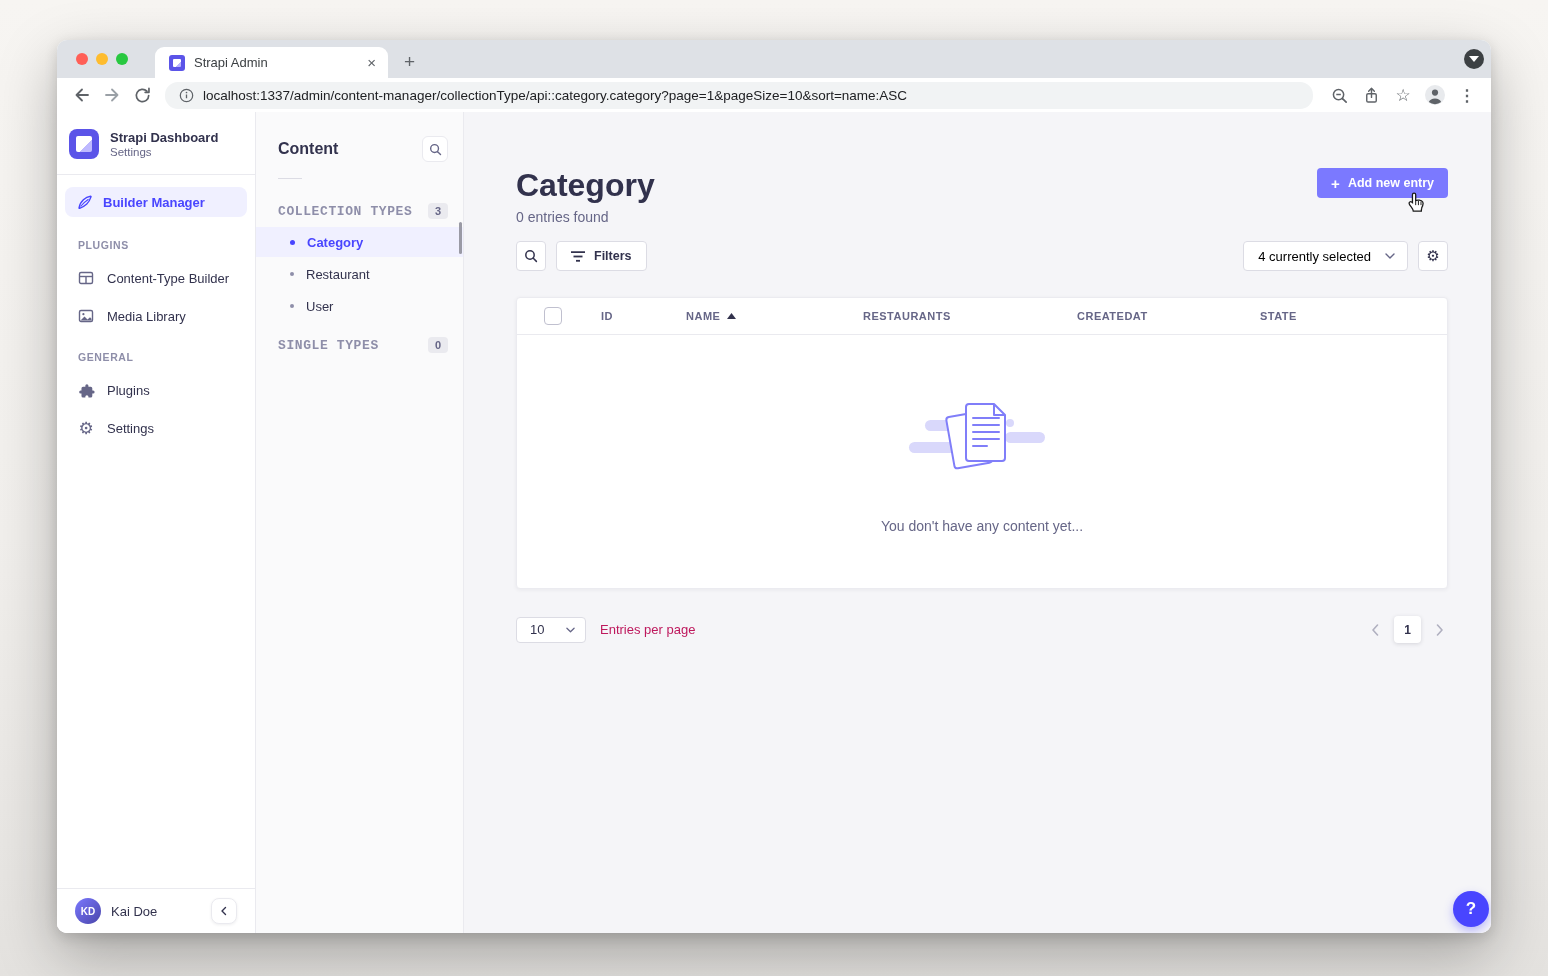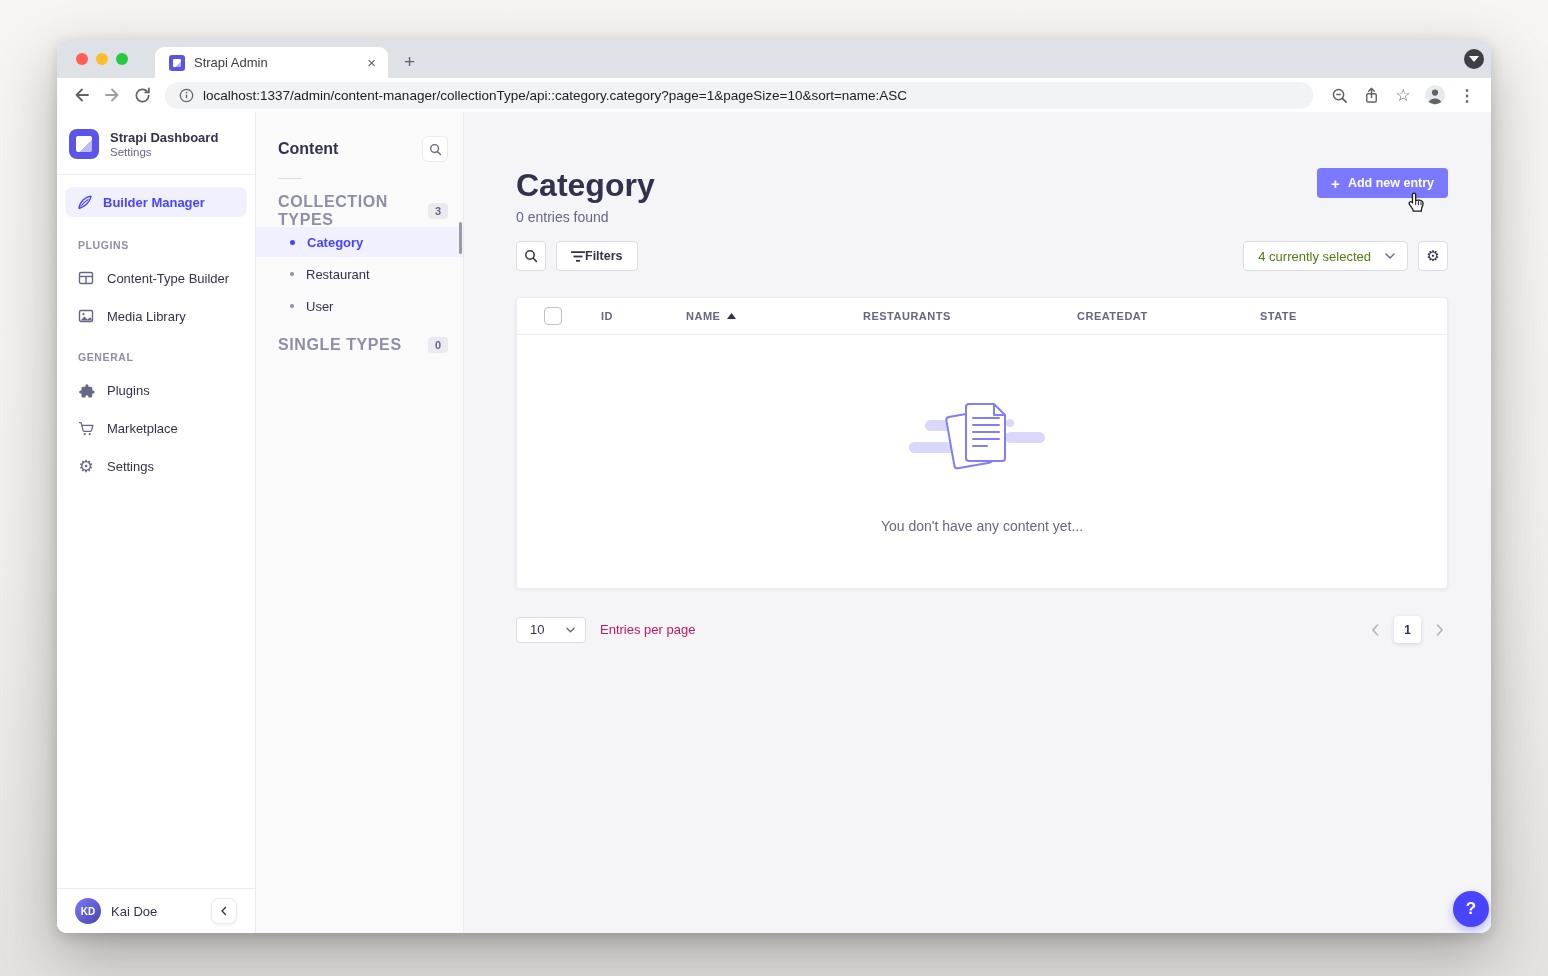--- a/index.html
+++ b/index.html
@@ -66,44 +66,44 @@
   .collapse-btn { width:26px; height:26px; border:1px solid #eaeaef; border-radius:8px; background:#fff;
     display:flex; align-items:center; justify-content:center; box-shadow:0 1px 3px rgba(33,33,52,.08); }
   
   .subnav { position:relative; width:208px; background:#fafafb; border-right:1px solid #eaeaef; padding-top:24px; flex:0 0 auto; }
   .subnav-head { display:flex; align-items:center; justify-content:space-between; padding:0 15px 0 22px; height:26px; }
   .subnav-title { font-size:16px; font-weight:bold; color:#32324d; }
   .subnav-search { width:26px; height:26px; background:#fff; border:1px solid #eaeaef; border-radius:6px;
     display:flex; align-items:center; justify-content:center; }
   .subnav-divider { width:24px; border-top:1px solid #dcdce4; margin:16px 0 0 22px; }
   .group-row { margin-top:24px; padding:0 15px 0 22px; display:flex; align-items:center; justify-content:space-between; height:16px; }
-  .group-label { font-size:16px; font-weight:bold; letter-spacing:.6px; color:#8e8ea9; }
+  .group-label { font-size:13px; font-weight:bold; letter-spacing:.6px; color:#8e8ea9;font-family:Liberation Mono, monospace; }
   .count-badge { background:#eaeaef; color:#666687; font-size:11px; font-weight:bold; border-radius:4px; padding:2px 7px; }
   .subnav-items { margin-top:8px; display:flex; flex-direction:column; gap:2px; }
   .subnav-item { height:30px; display:flex; align-items:center; gap:12px; padding:0 22px 0 34px; font-size:13px; color:#32324d; }
   .subnav-item.active { background:#f0f0ff; color:#4945ff; font-weight:bold; }
   .bullet { width:4px; height:4px; border-radius:50%; background:#8e8ea9; flex:0 0 auto; }
   .subnav-item.active .bullet { background:#4945ff; width:5px; height:5px; }
   .scroll-thumb { position:absolute; right:1px; top:110px; width:3px; height:32px; border-radius:2px; background:#9a9aa5; }
   
   .main { flex:1; padding:0 43px 0 52px; min-width:0; }
   .main-header { margin-top:54px; display:flex; justify-content:space-between; align-items:flex-start; }
   .page-title { font-size:32px; font-weight:bold; color:#32324d; line-height:38px; }
   .page-sub { margin-top:5px; font-size:14px; color:#666687; }
   .add-btn { height:30px; background:#7b79ff; color:#fff; border:none; border-radius:4px; padding:0 14px;
     font-size:12.5px; font-weight:bold; display:flex; align-items:center; gap:8px; margin-top:2px; font-family:inherit; }
   .add-plus { font-size:15px; font-weight:bold; line-height:1; }
   .filter-row { margin-top:16px; display:flex; justify-content:space-between; align-items:center; }
   .filter-left, .filter-right { display:flex; align-items:center; gap:10px; }
   .sq-btn { width:30px; height:30px; background:#fff; border:1px solid #dcdce4; border-radius:4px;
     display:flex; align-items:center; justify-content:center; }
   .filters-btn { height:30px; background:#fff; border:1px solid #dcdce4; border-radius:4px; padding:0 14px;
-    display:flex; align-items:center; font-size:12.5px; font-weight:bold; color:#32324d; font-family:inherit; }
+    display:flex; align-items:center; gap:9px; font-size:12.5px; font-weight:bold; color:#32324d; font-family:inherit; }
   .select-box { height:30px; min-width:160px; background:#fff; border:1px solid #dcdce4; border-radius:4px;
-    display:flex; align-items:center; justify-content:space-between; gap:14px; padding:0 12px 0 14px; font-size:13px; color:#4d7c0f; }
+    display:flex; align-items:center; justify-content:space-between; gap:14px; padding:0 12px 0 14px; font-size:13px; color:#000000; }
   .gear-btn { width:30px; height:30px; background:#fff; border:1px solid #dcdce4; border-radius:4px;
     display:flex; align-items:center; justify-content:center; font-size:15px; color:#32324d; }
   
   .table-card { margin-top:26px; height:292px; background:#fff; border:1px solid #ebebf0; border-radius:4px;
     box-shadow:0 1px 4px rgba(33,33,52,.06); display:flex; flex-direction:column; }
   .thead { height:37px; border-bottom:1px solid #eaeaef; display:flex; align-items:center; flex:0 0 auto; }
   .th { font-size:11px; font-weight:bold; letter-spacing:.5px; color:#666687; padding-left:14px; display:flex; align-items:center; gap:7px; }
   .th-check { width:70px; padding-left:27px; }
   .checkbox { width:18px; height:18px; border:1px solid #c0c0cf; border-radius:4px; background:#fff; }
   .w-id{width:85px;} .w-name{width:177px;} .w-rest{width:214px;} .w-created{width:183px;} .w-state{flex:1;}
@@ -244,30 +244,20 @@
 
         <div class="sec-label" style="margin-top:16px">GENERAL</div>
         <div class="navlist">
           <div class="nav-item">
             <span class="ic">
               <svg width="17" height="17" viewBox="0 0 22 22">
                   <path d="M19.5 11h-1V8a2 2 0 0 0-2-2h-3V5a2 2 0 1 0-4 0v1h-3a2 2 0 0 0-2 2v3h-1a2 2 0 1 0 0 4h1v3a2 2 0 0 0 2 2h3v-1a2 2 0 1 1 4 0v1h3a2 2 0 0 0 2-2v-3h1a2 2 0 1 0 0-4z" fill="#666687"></path>
                 </svg>
             </span>
             <span>Plugins</span>
-          </div>
-          <div class="nav-item">
-            <span class="ic">
-              <svg width="17" height="17" viewBox="0 0 20 20">
-                  <path d="M1.5 3h2.2l2.2 9.2a1.4 1.4 0 0 0 1.4 1.1h7.2a1.4 1.4 0 0 0 1.4-1.1L17.5 6.2H4.5" fill="none" stroke="#666687" stroke-width="1.5" stroke-linecap="round" stroke-linejoin="round"></path>
-                  <circle cx="8" cy="16.6" r="1.3" fill="#666687"></circle>
-                  <circle cx="13.8" cy="16.6" r="1.3" fill="#666687"></circle>
-                </svg>
-            </span>
-            <span>Marketplace</span>
           </div>
           <div class="nav-item">
             <span class="ic gear-glyph">⚙</span>
             <span>Settings</span>
           </div>
         </div>
 
         <div class="side-footer">
           <span class="kd-avatar">KD</span>
           <span class="kd-name">Kai Doe</span>

